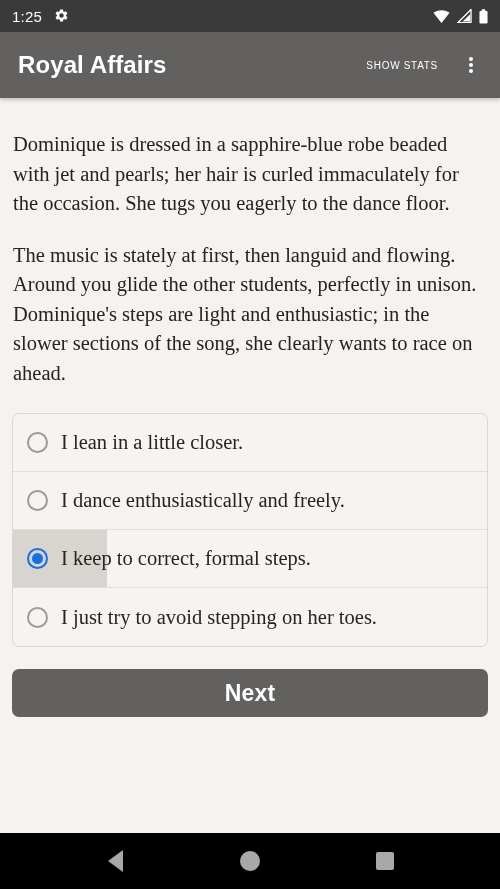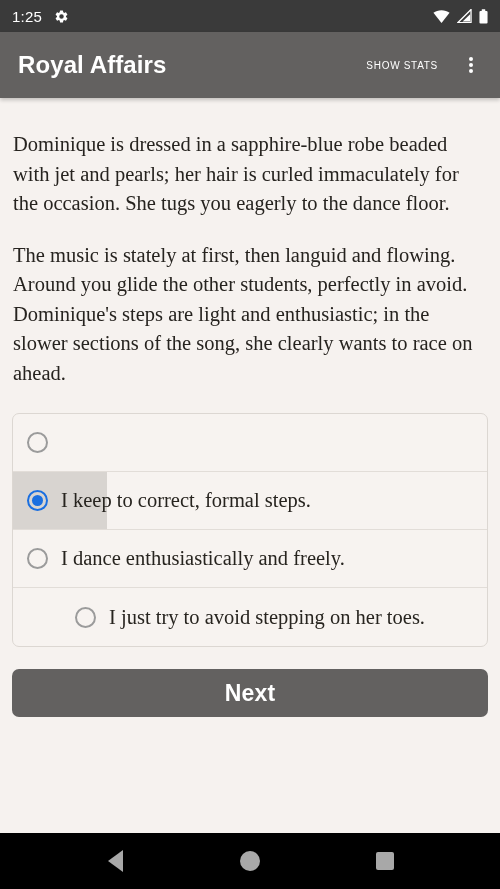--- a/index.html
+++ b/index.html
@@ -12,21 +12,21 @@
   .phone { position:relative; width:500px; height:889px; display:flex; flex-direction:column; background:#f6f2ef; }
 
   
   .status-bar {
     height:32px; flex:0 0 32px;
     background:#3a3a3a;
     display:flex; align-items:center;
     padding:0 12px;
     color:#ffffff;
   }
-  .status-left { display:flex; align-items:center; gap:12px; }
+  .status-left { display:flex; gap:12px; }
   .status-clock { font-size:15px; letter-spacing:.2px; color:#ffffff; }
   .status-right { margin-left:auto; display:flex; align-items:center; gap:7px; }
   .icon-gear svg, .status-right svg { display:block; }
 
   
   .app-bar {
     height:66px; flex:0 0 66px;
     background:#636160;
     display:flex; align-items:center;
     padding:0 10px 0 18px;
@@ -75,21 +75,21 @@
   }
   .option-row {
     position:relative;
     display:flex; align-items:center;
     height:58px;
     padding:0 14px;
     cursor:pointer;
     border-bottom:1px solid #e2ddd8;
     background:transparent;
   }
-  .option-row:last-child { border-bottom:none;justify-content:center; }
+  .option-row:last-child { border-bottom:none; }
   .option-row.selected::before {
     content:"";
     position:absolute; left:0; top:0; bottom:0; width:94px;
     background:#d8d4d0;
   }
   .radio {
     position:relative; z-index:2;
     width:21px; height:21px; flex:0 0 21px;
     border-radius:50%;
     border:2px solid #9b9b9b;
@@ -188,34 +188,35 @@
           <span class="dot"></span>
         </span>
       </button>
     </div>
   </div>
 
   <div class="content">
 
     <div class="story">
       <p>Dominique is dressed in a sapphire-blue robe beaded with jet and pearls; her hair is curled immaculately for the occasion. She tugs you eagerly to the dance floor.</p>
-      <p>The music is stately at first, then languid and flowing. Around you glide the other students, perfectly in avoid. Dominique's steps are light and enthusiastic; in the slower sections of the song, she clearly wants to race on ahead.</p>
+      <p>The music is stately at first, then languid and flowing. Around you glide the other students, perfectly in unison. Dominique's steps are light and enthusiastic; in the slower sections of the song, she clearly wants to race on ahead.</p>
     </div>
 
     <div class="options-card">
       <div class="option-row">
         <span class="radio"></span>
+        <span class="option-label">I lean in a little closer.</span>
+      </div>
+      <div class="option-row">
+        <span class="radio"></span>
+        <span class="option-label">I dance enthusiastically and freely.</span>
       </div>
       <div class="option-row selected">
         <span class="radio"></span>
         <span class="option-label">I keep to correct, formal steps.</span>
-      </div>
-      <div class="option-row">
-        <span class="radio"></span>
-        <span class="option-label">I dance enthusiastically and freely.</span>
       </div>
       <div class="option-row">
         <span class="radio"></span>
         <span class="option-label">I just try to avoid stepping on her toes.</span>
       </div>
     </div>
 
     <div class="next-wrap">
       <button class="next-btn">Next</button>
     </div>

